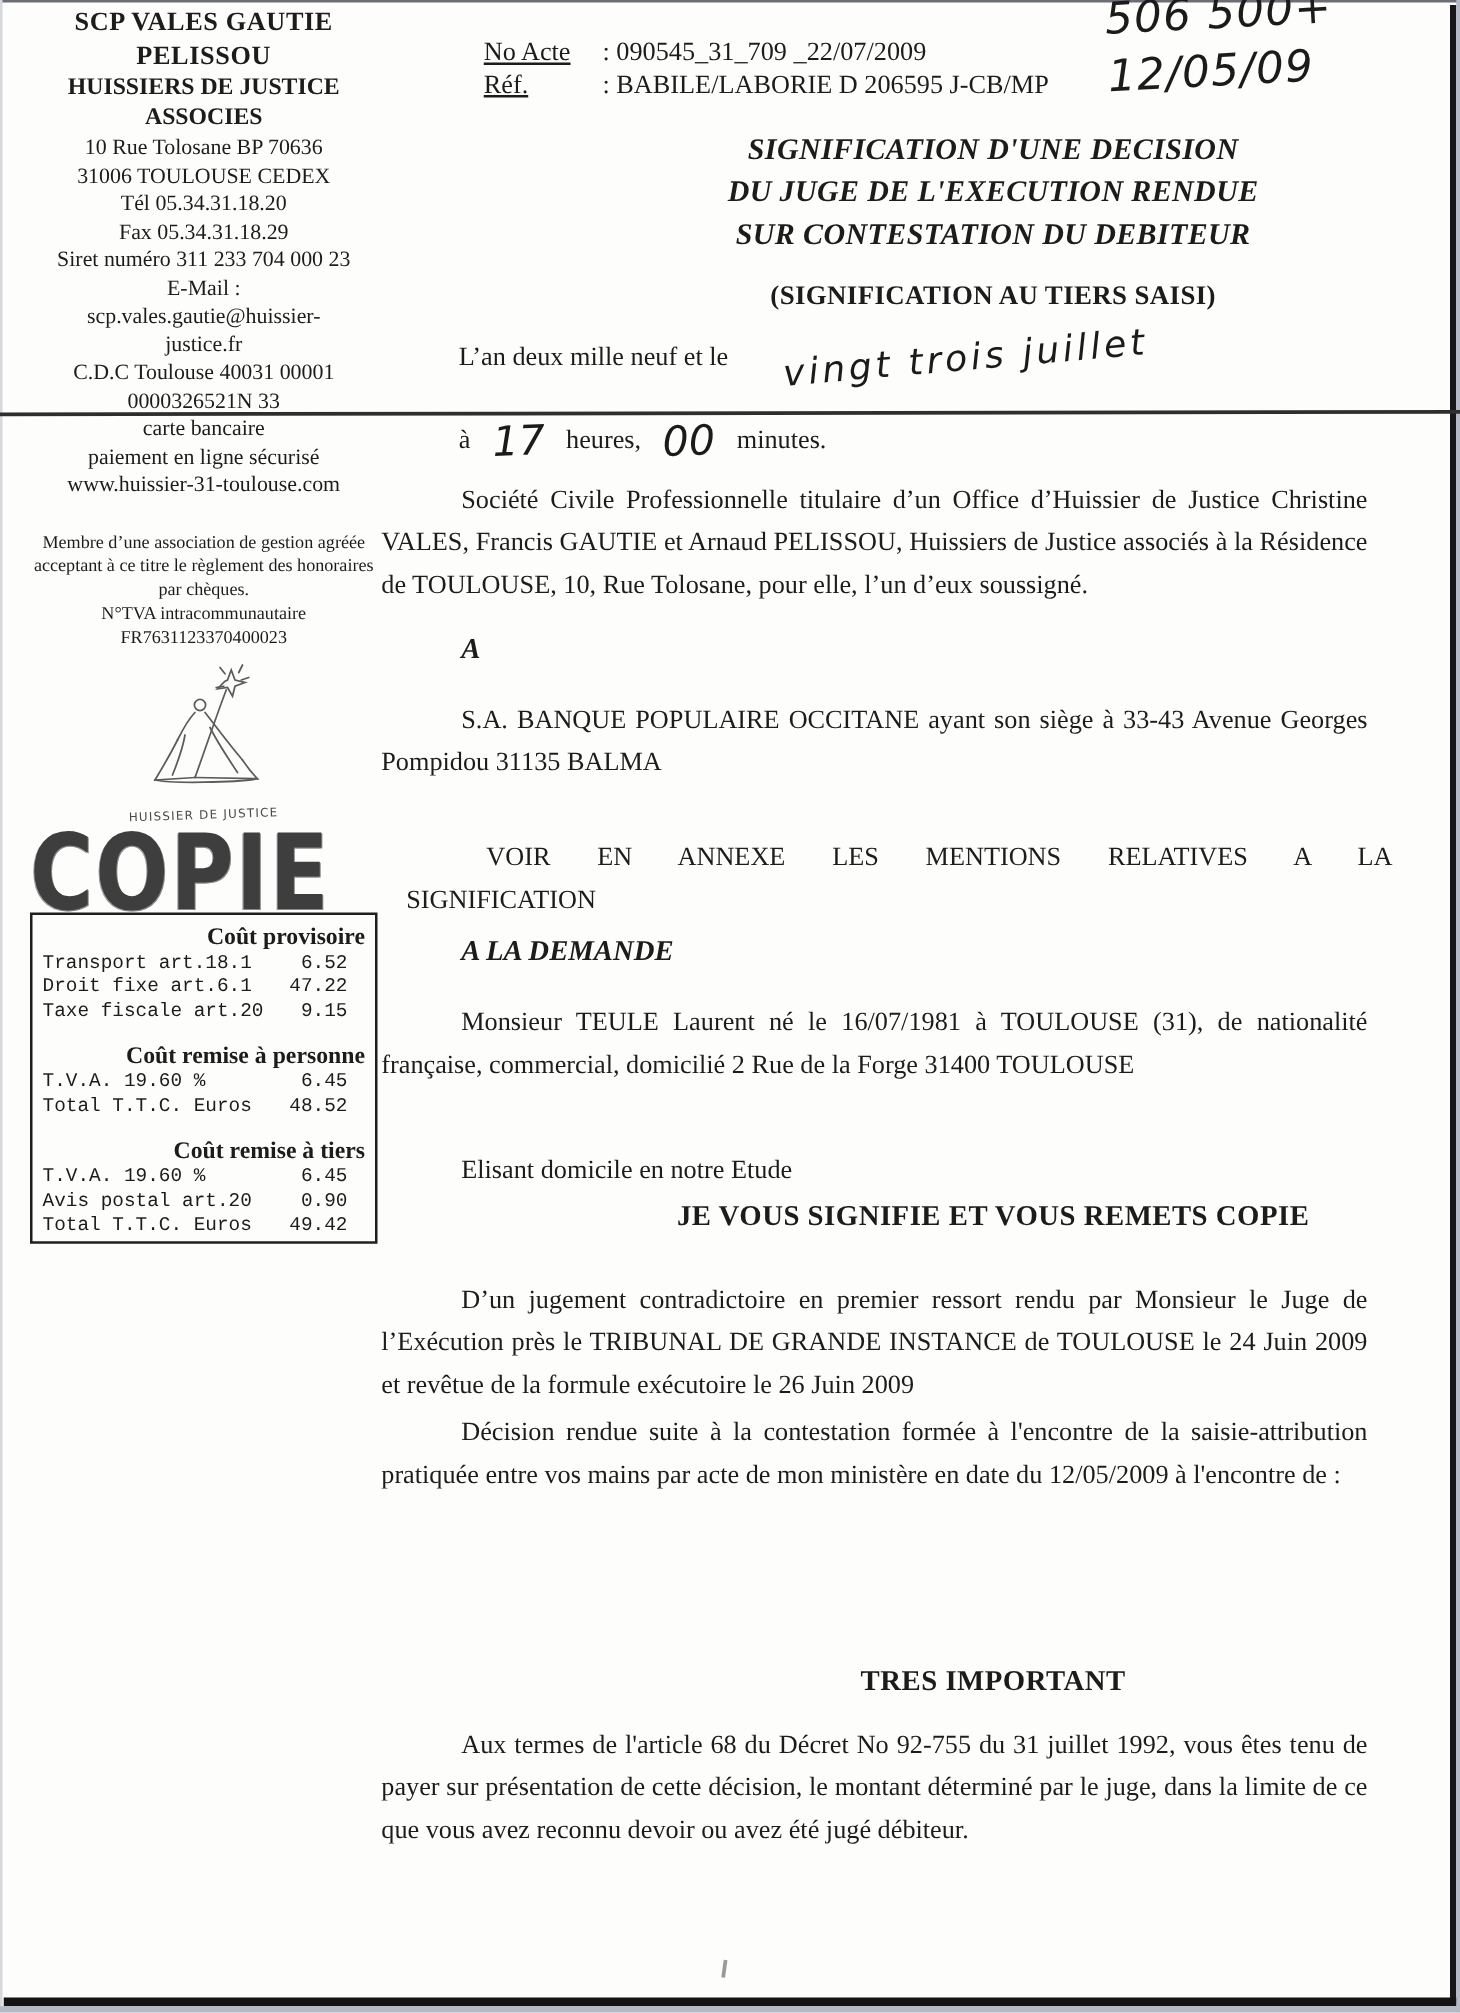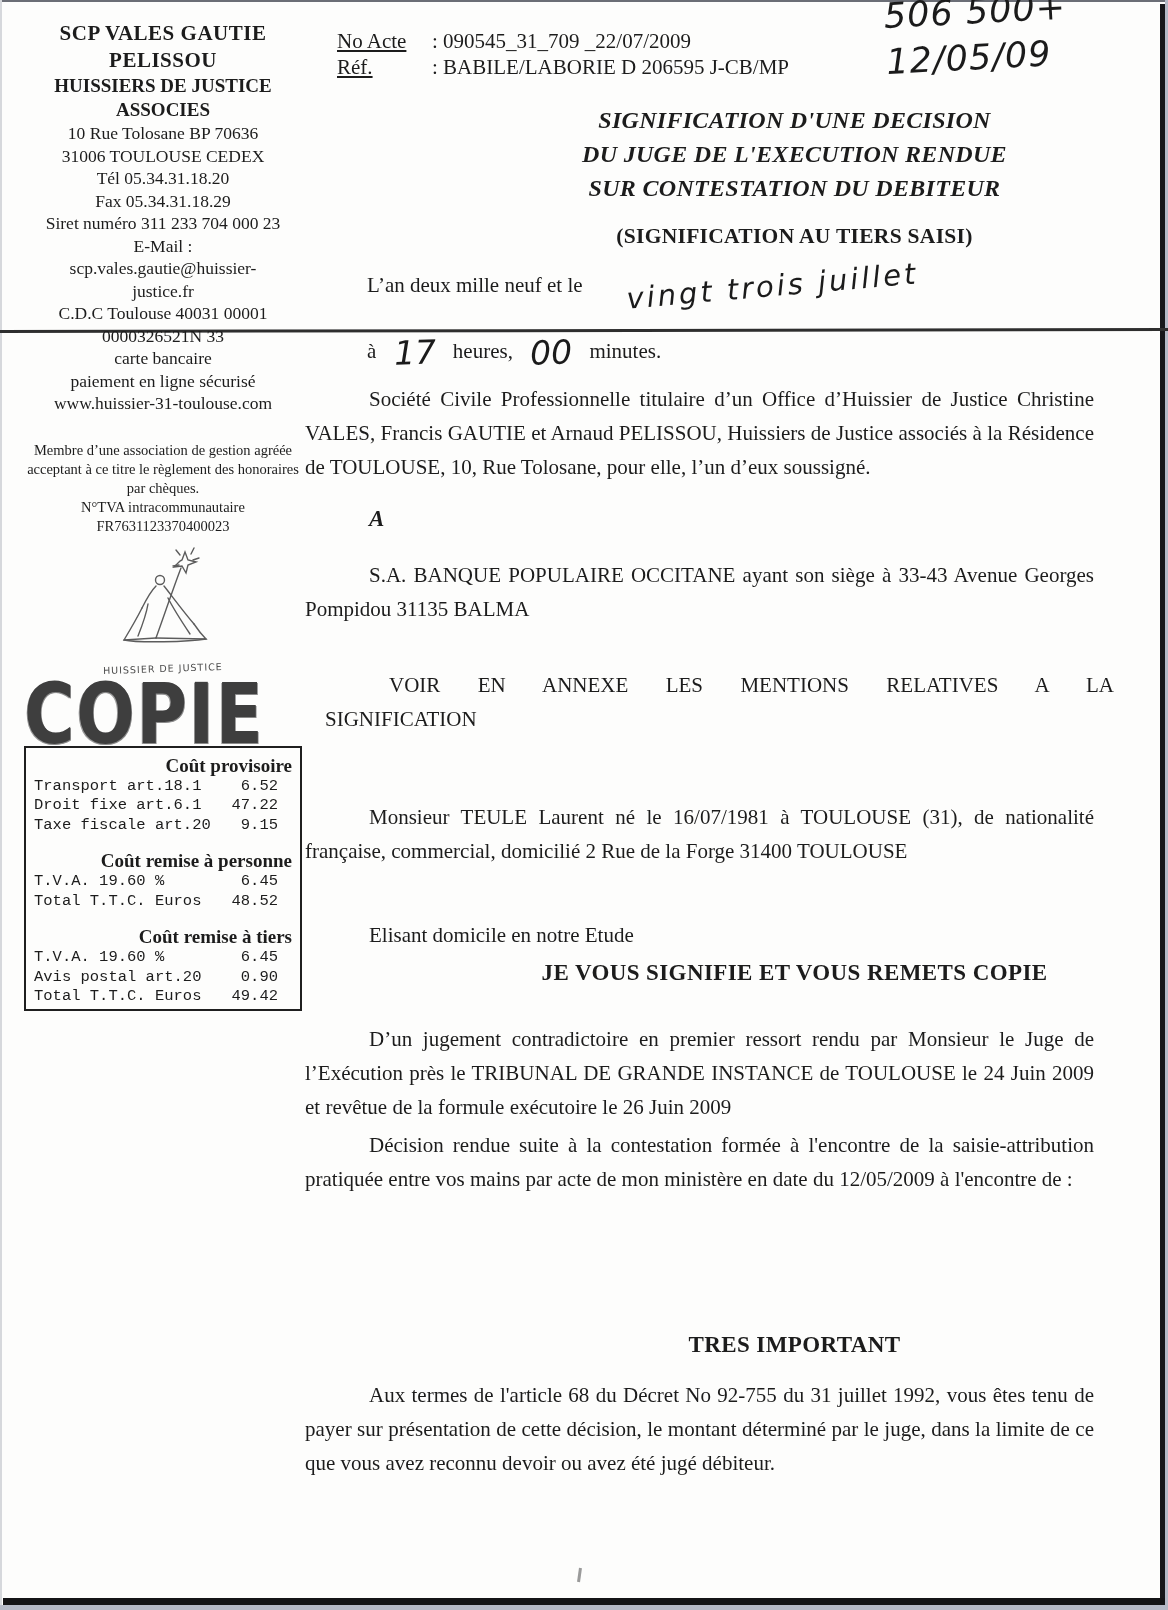--- a/index.html
+++ b/index.html
@@ -12,21 +12,21 @@
   .edge-top    { position:absolute; left:0; right:0; top:0; height:2px; background:#6b6e76; }
   .edge-left   { position:absolute; left:0; top:0; bottom:0; width:2px; background:#d6d8dc; }
   .edge-right-gray  { position:absolute; right:0; top:0; bottom:0; width:3px; background:#b4b9c6; }
   .edge-right-black { position:absolute; right:3px; top:4px; bottom:8px; width:5px; background:#17171a; }
   .edge-bottom-gray { position:absolute; left:0; right:0; bottom:0; height:5px; background:#b4b9c6; }
   .edge-bottom-black{ position:absolute; left:3px; right:3px; bottom:5px; height:7px; background:#141416; }
 
   .rule { position:absolute; left:0; width:1168px; top:329px; height:3px; background:#2e2e2e; transform:rotate(-0.1deg); }
 
   
-  .sidebar { position:absolute; left:24px; top:20px; width:278px; text-align:center; }
+  .sidebar { position:absolute; left:24px; top:4px; width:278px; text-align:center; }
   .lh-name div  { font-size:21px; font-weight:bold; line-height:27px; letter-spacing:0.5px; }
   .lh-role div  { font-size:19px; font-weight:bold; line-height:24px;font-family:Liberation Serif, serif; }
   .lh-addr div  { font-size:17.5px; line-height:22.5px; }
   .lh-note { margin-top:26px; font-size:14.5px; line-height:19px; }
   .logo-wrap { margin-top:10px; }
   .logo-caption { font-size:9.5px; letter-spacing:1px; color:#4a4a4a; font-family:"DejaVu Sans",sans-serif; transform:rotate(-2deg); display:inline-block; }
   .copie {
     position:relative; z-index:2; margin-top:-4px; text-align:left;
     font-family:"DejaVu Sans", sans-serif; font-weight:bold; font-size:84px; line-height:84px;
     letter-spacing:2px; color:#3e3e3e; transform:scaleX(0.82); transform-origin:left;
@@ -38,21 +38,21 @@
   }
   .cost-title { font-size:19px; font-weight:bold; line-height:23px; }
   .cost-row { display:flex; justify-content:space-between; font-family:"Liberation Mono", monospace; font-size:15.5px; line-height:19.5px; }
   .cost-row .v { padding-right:14px; }
   .cost-gap { height:14px; }
 
   
   .blk { position:absolute; left:305px; width:789px; }
   .p { font-size:21px; line-height:34px; text-align:justify; text-indent:64px; }
   .centered { text-align:center; padding-left:95px; text-indent:0; }
-  .header-line { display:flex; font-size:21px; line-height:26px; margin-left:32px;align-items:flex-end; }
+  .header-line { display:flex; font-size:21px; line-height:26px; margin-left:82px;align-items:flex-end; }
   .header-line .lbl { width:95px; }
   .u { text-decoration:underline; }
   .title-block { font-size:24px; font-weight:bold; font-style:italic; line-height:34px; letter-spacing:0.3px; }
   .subtitle { font-size:21.5px; font-weight:bold; letter-spacing:0.3px; }
   .h-italic { font-size:23px; font-weight:bold; font-style:italic; }
   .h-bold { font-size:23px; font-weight:bold; letter-spacing:0.4px; }
   .indent64 { padding-left:64px; }
   .spread { word-spacing:17px;margin-left:20px; }
 
   
@@ -212,20 +212,21 @@
   </div>
 
   <div class="blk p" style="top:382px">Société Civile Professionnelle titulaire d’un Office d’Huissier de Justice Christine VALES, Francis GAUTIE et Arnaud PELISSOU, Huissiers de Justice associés à la Résidence de TOULOUSE, 10, Rue Tolosane, pour elle, l’un d’eux soussigné.</div>
 
   <div class="blk h-italic indent64" style="top:506px">A</div>
 
   <div class="blk p" style="top:558px">S.A. BANQUE POPULAIRE OCCITANE ayant son siège à 33-43 Avenue Georges Pompidou 31135 BALMA</div>
 
   <div class="blk p spread" style="top:668px">VOIR EN ANNEXE LES MENTIONS RELATIVES A LA SIGNIFICATION</div>
 
+  <div class="blk h-italic indent64" style="top:748px">A LA DEMANDE</div>
 
   <div class="blk p" style="top:800px">Monsieur TEULE Laurent né le 16/07/1981 à TOULOUSE (31), de nationalité française, commercial, domicilié 2 Rue de la Forge 31400 TOULOUSE</div>
 
   <div class="blk p" style="top:918px">Elisant domicile en notre Etude</div>
 
   <div class="blk centered h-bold" style="top:960px">JE VOUS SIGNIFIE ET VOUS REMETS COPIE</div>
 
   <div class="blk p" style="top:1022px">D’un jugement contradictoire en premier ressort rendu par Monsieur le Juge de l’Exécution près le TRIBUNAL DE GRANDE INSTANCE de TOULOUSE le 24 Juin 2009 et revêtue de la formule exécutoire le 26 Juin 2009</div>
 
   <div class="blk p" style="top:1128px">Décision rendue suite à la contestation formée à l'encontre de la saisie-attribution pratiquée entre vos mains par acte de mon ministère en date du 12/05/2009 à l'encontre de :</div>

